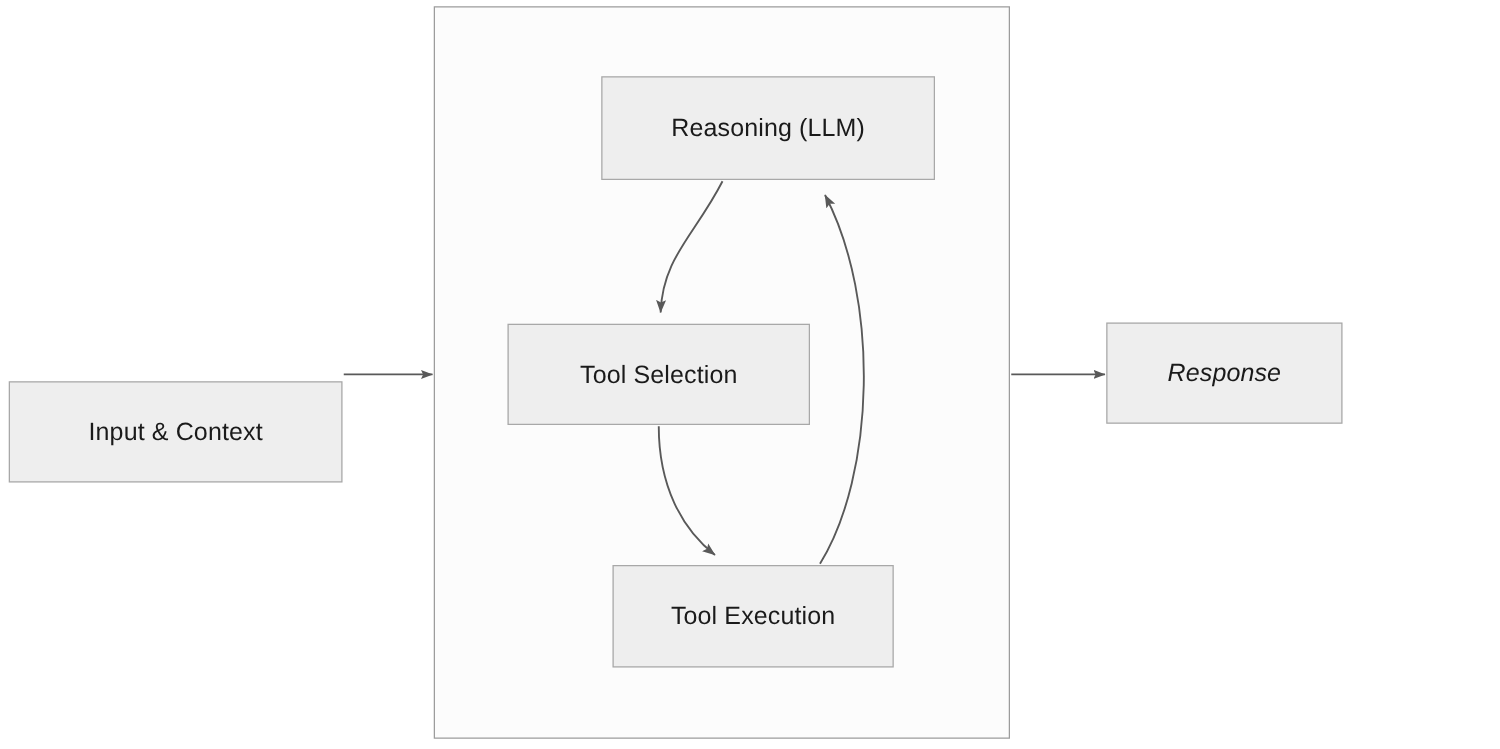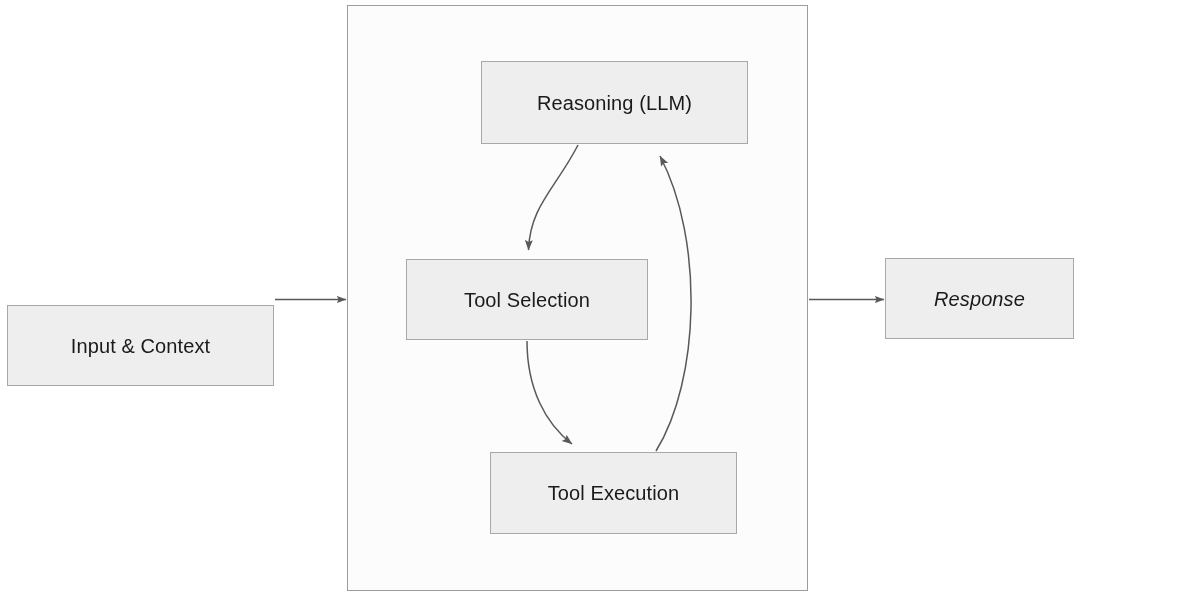--- a/index.html
+++ b/index.html
@@ -48,21 +48,21 @@
   #agent-container {
     position: absolute;
     box-sizing: border-box;
     background: #fcfcfc;
     border: 1px solid #9c9c9c;
   }
   
   #node-input    { left: 7px;   top: 259px; width: 267px; height: 81px; margin-top: 46px; }
   #node-reasoning{ left: 481px; top: 61px;  width: 267px; height: 83px; }
   #node-selection{ left: 406px; top: 259px; width: 242px; height: 81px; }
-  #node-execution{ left: 490px; top: 452px; width: 247px; height: 82px; }
+  #node-execution{ left: 490px; top: 452px; width: 225px; height: 82px; }
   #node-response { left: 885px; top: 258px; width: 189px; height: 81px; font-style: italic; }
   #agent-container { left: 347px; top: 5px; width: 461px; height: 586px; }
 </style>
 </head>
 <body>
 
 <div id="diagram-root">
 
   <div id="agent-container"></div>
 

